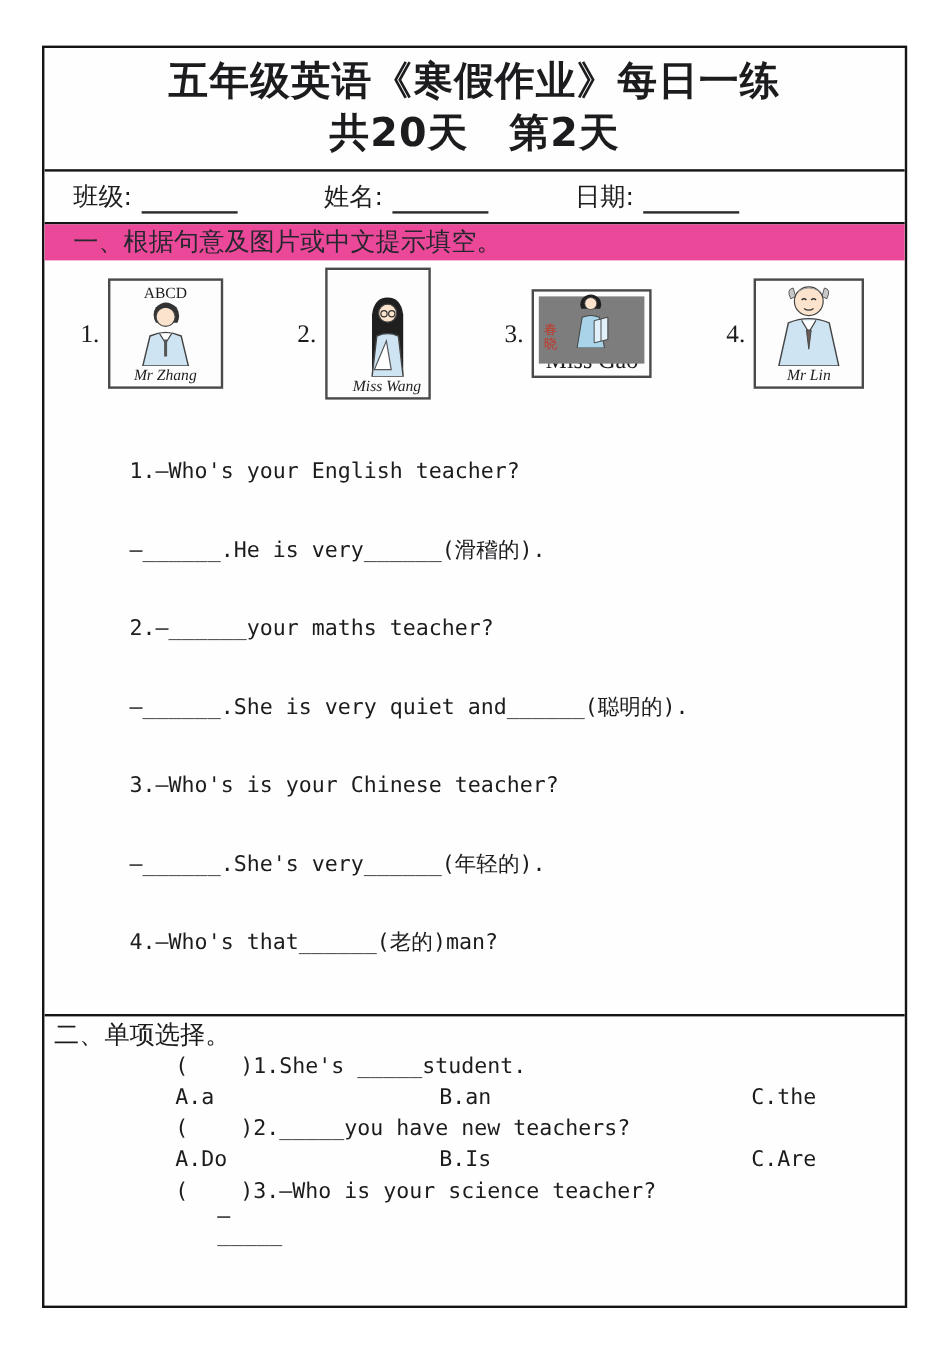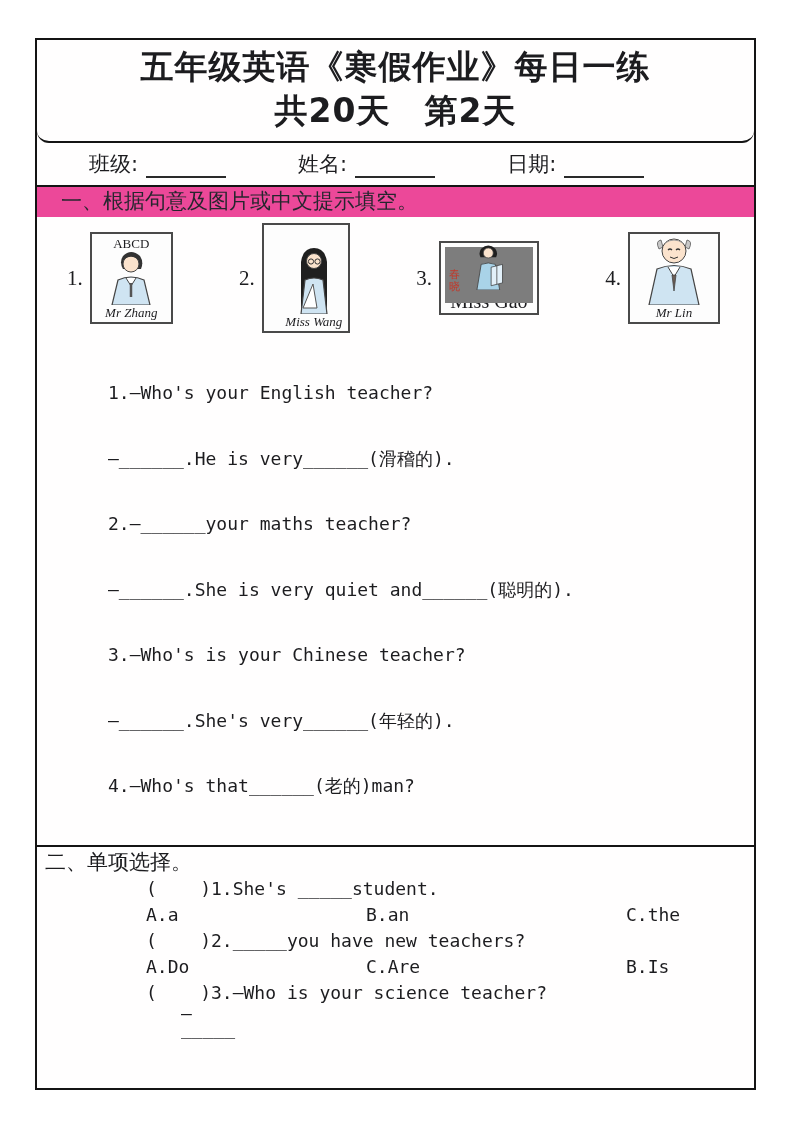--- a/index.html
+++ b/index.html
@@ -1,24 +1,24 @@
 <!DOCTYPE html>
 <html><head>
 <meta charset="utf-8">
 <style>
   html,body{margin:0;padding:0;background:#ffffff;}
   body{width:793px;height:1122px;position:relative;font-family:"DejaVu Sans",sans-serif;color:#1c1c1f;}
   .sheet{position:absolute;left:35px;top:38px;width:721px;height:1052px;border:2.5px solid #141414;background:#fffefe;overflow:hidden;box-sizing:border-box;}
 
   
-  .title-block{border-bottom:2px solid #141414;text-align:center;padding:5px 0 8px;border-radius:12px;}
+  .title-block{border-bottom:2px solid #141414;text-align:center;padding:5px 0 8px;}
   .title-line{font-weight:bold;font-size:33px;line-height:44px;white-space:pre;font-family:"DejaVu Sans",sans-serif;letter-spacing:1px;}
 
   
-  .info-row{border-bottom:2px solid #141414;height:42px;display:flex;align-items:center;padding-left:52px;font-size:21px;}
+  .info-row{border-bottom:2px solid #141414;height:42px;display:flex;align-items:center;padding-left:24px;font-size:21px;}
   .info-group{display:flex;align-items:flex-end;margin-right:72px;}
   .info-label{font-family:"DejaVu Sans",sans-serif;white-space:pre;}
   .blank-line{display:inline-block;width:80px;border-bottom:2px solid #2a2a2a;height:22px;margin-left:8px;}
 
   
   .sec-bar{background:#ec4899;font-size:21px;line-height:29px;height:30px;padding-left:24px;white-space:pre;color:#26262e;}
   .sec-plain{font-size:21px;line-height:27px;padding:2px 0 0 8px;white-space:pre;}
 
   
   .pics-row{display:flex;align-items:center;justify-content:space-between;padding:9px 34px 6px 30px;height:104px;}
@@ -68,21 +68,21 @@
       <span class="blank-line"></span>
     </div>
   </div>
 
   <div class="sec-bar">一、根据句意及图片或中文提示填空。</div>
 
   <div class="pics-row">
 
     <div class="pic-unit">
       <span class="pic-num">1.</span>
-      <div class="pic-box" style="width:83px;height:92px;">
+      <div class="pic-box" style="width:96px;height:92px;">
         <div class="pic-top-text">ABCD</div>
         <svg class="pic-svg" width="62" height="54" viewBox="0 0 62 54">
           <path d="M23 5 Q31 -3 40 5 Q44 11 41 18 L23 18 Q19 11 23 5 Z" fill="#333333"></path>
           <circle cx="31" cy="13" r="8" fill="#fbe3cd" stroke="#444" stroke-width="1"></circle>
           <path d="M23 9 Q31 2 39 9 L39 6 Q31 -1 23 6 Z" fill="#333333"></path>
           <path d="M12 54 L18 29 Q31 23 44 29 L50 54 Z" fill="#cfe4f2" stroke="#444" stroke-width="1.2"></path>
           <path d="M26 27 L31 35 L36 27" fill="#ffffff" stroke="#444" stroke-width="1"></path>
           <line x1="31" y1="32" x2="31" y2="46" stroke="#555" stroke-width="2.5"></line>
         </svg>
         <div class="pic-label">Mr Zhang</div>
@@ -157,22 +157,22 @@
     <div class="mc-stem mono">(    )1.She's _____student.</div>
     <div class="mc-opts mono">
       <span>A.a</span>
       <span>B.an</span>
       <span>C.the</span>
     </div>
 
     <div class="mc-stem mono">(    )2._____you have new teachers?</div>
     <div class="mc-opts mono">
       <span>A.Do</span>
+      <span>B.Is</span>
       <span>C.Are</span>
-      <span>B.Is</span>
     </div>
 
     <div class="mc-stem mono">(    )3.—Who is your science teacher?</div>
     <div class="mc-sub mono">—</div>
     <div class="mc-sub mono">_____</div>
 
   </div>
 
 </div>
 

